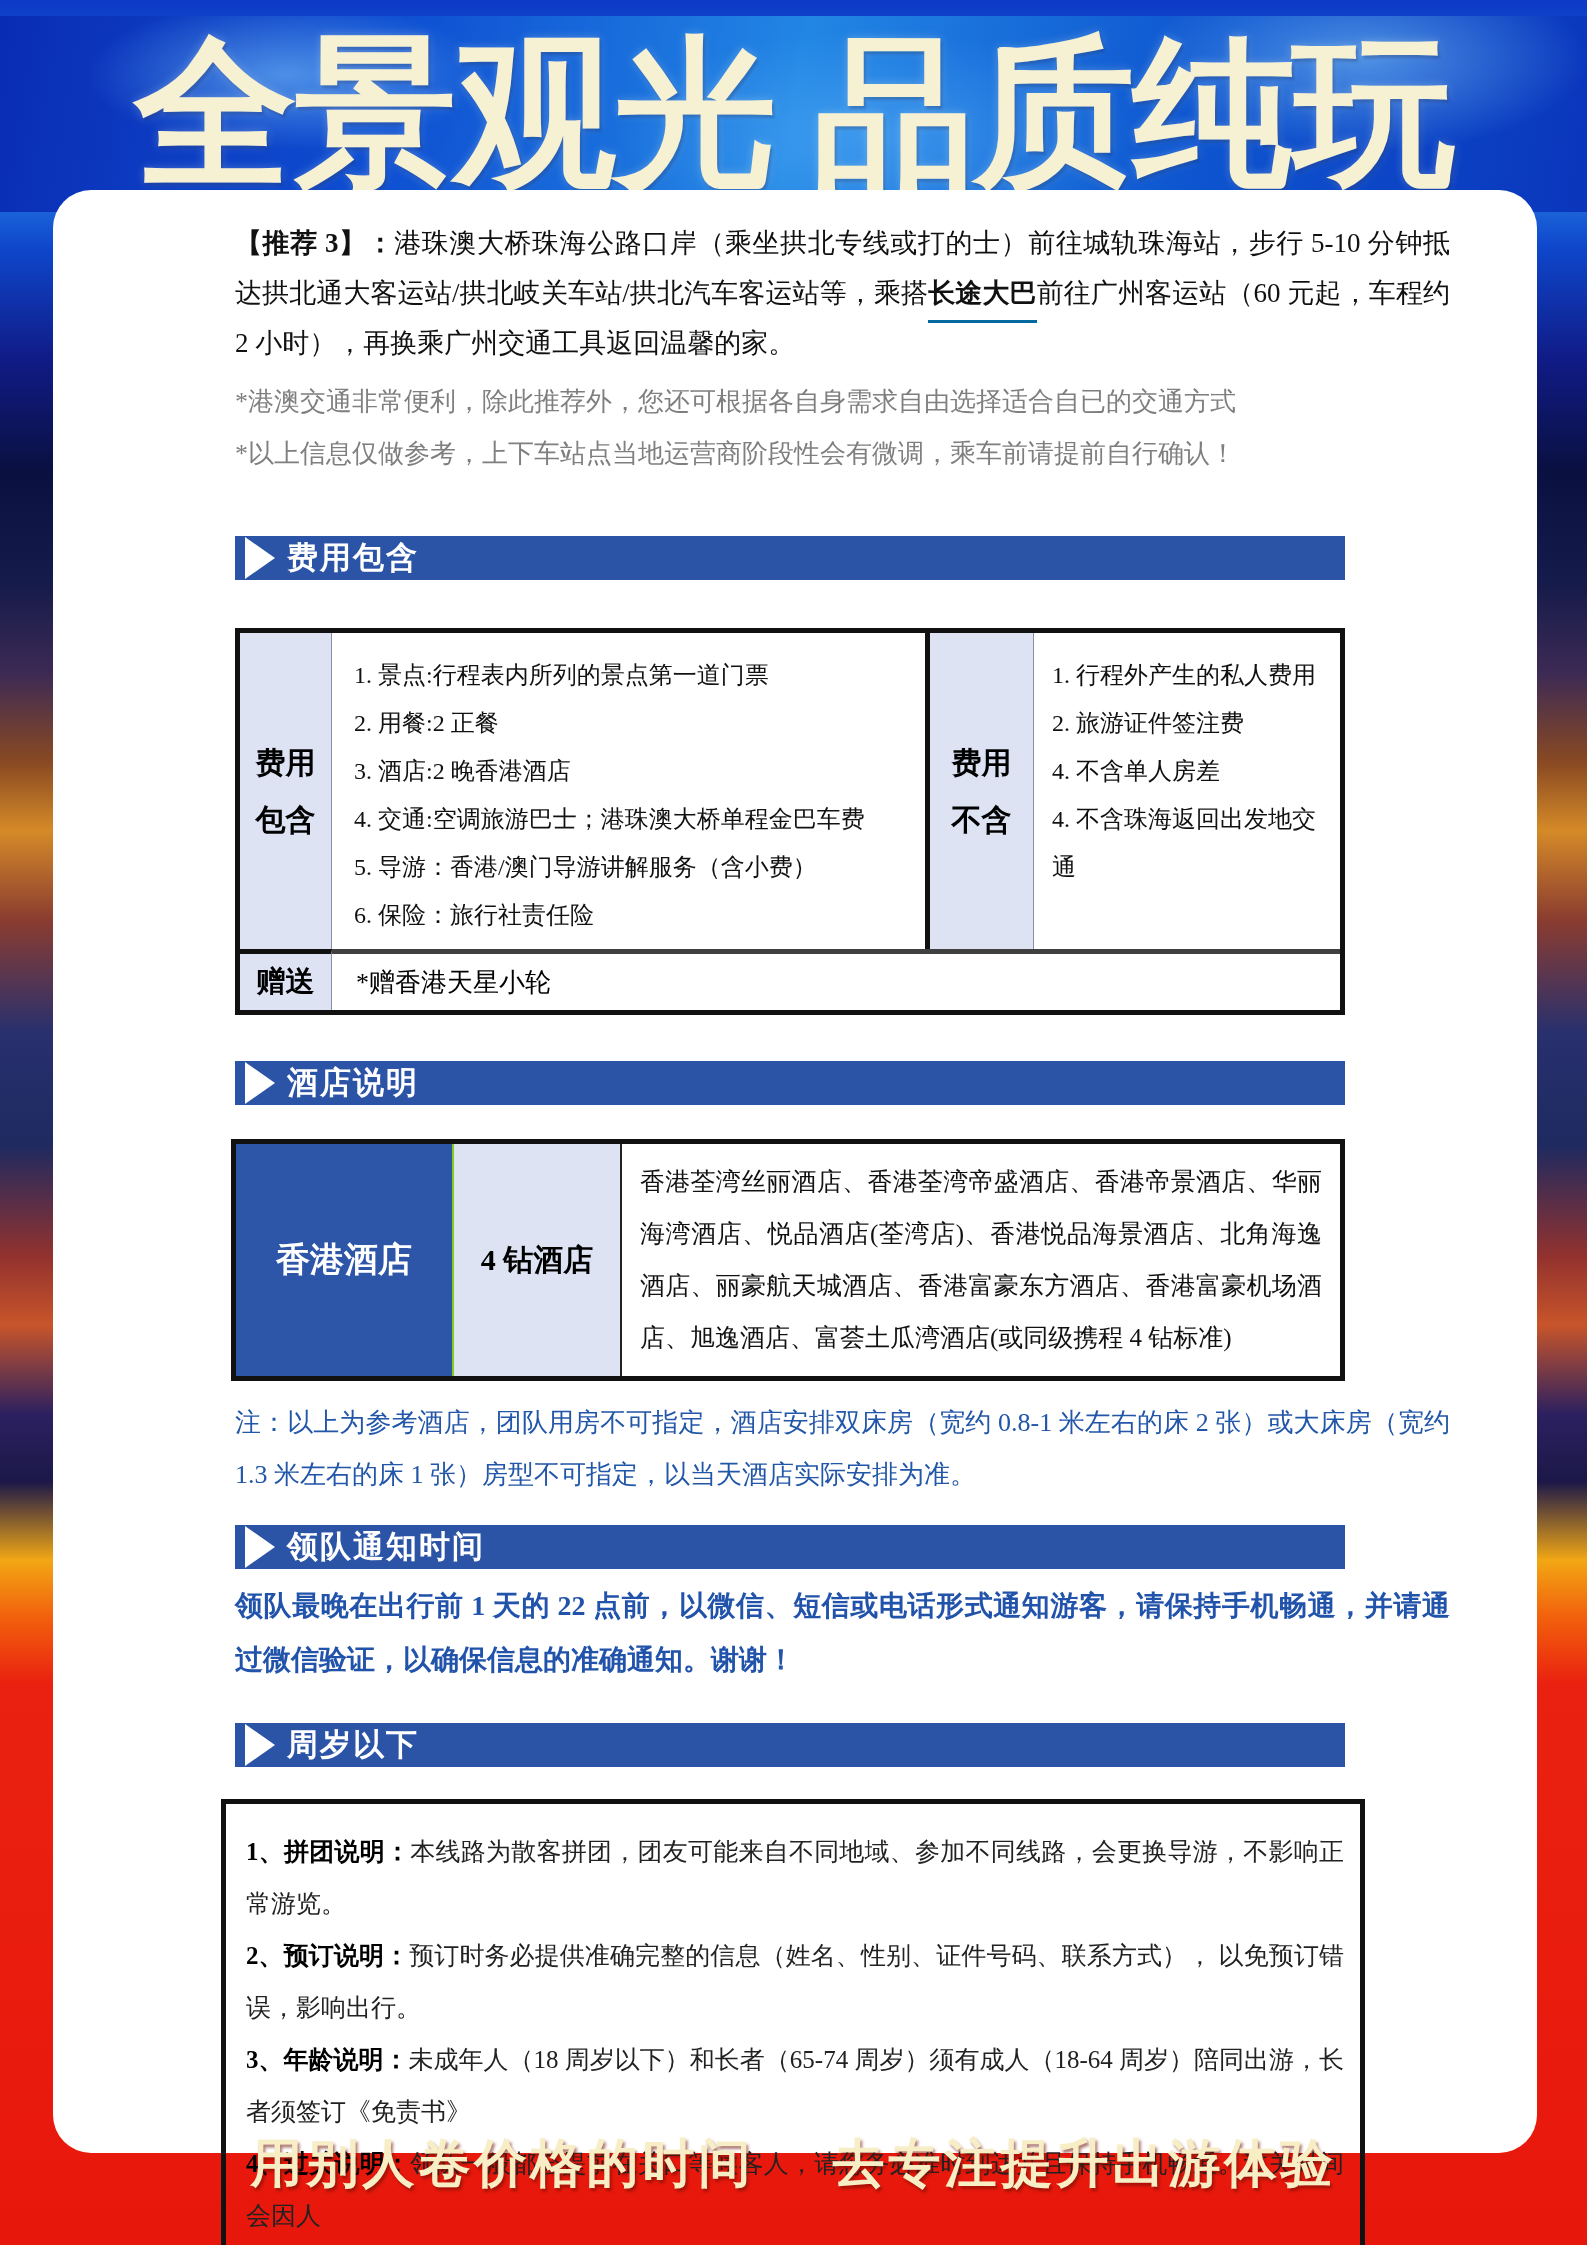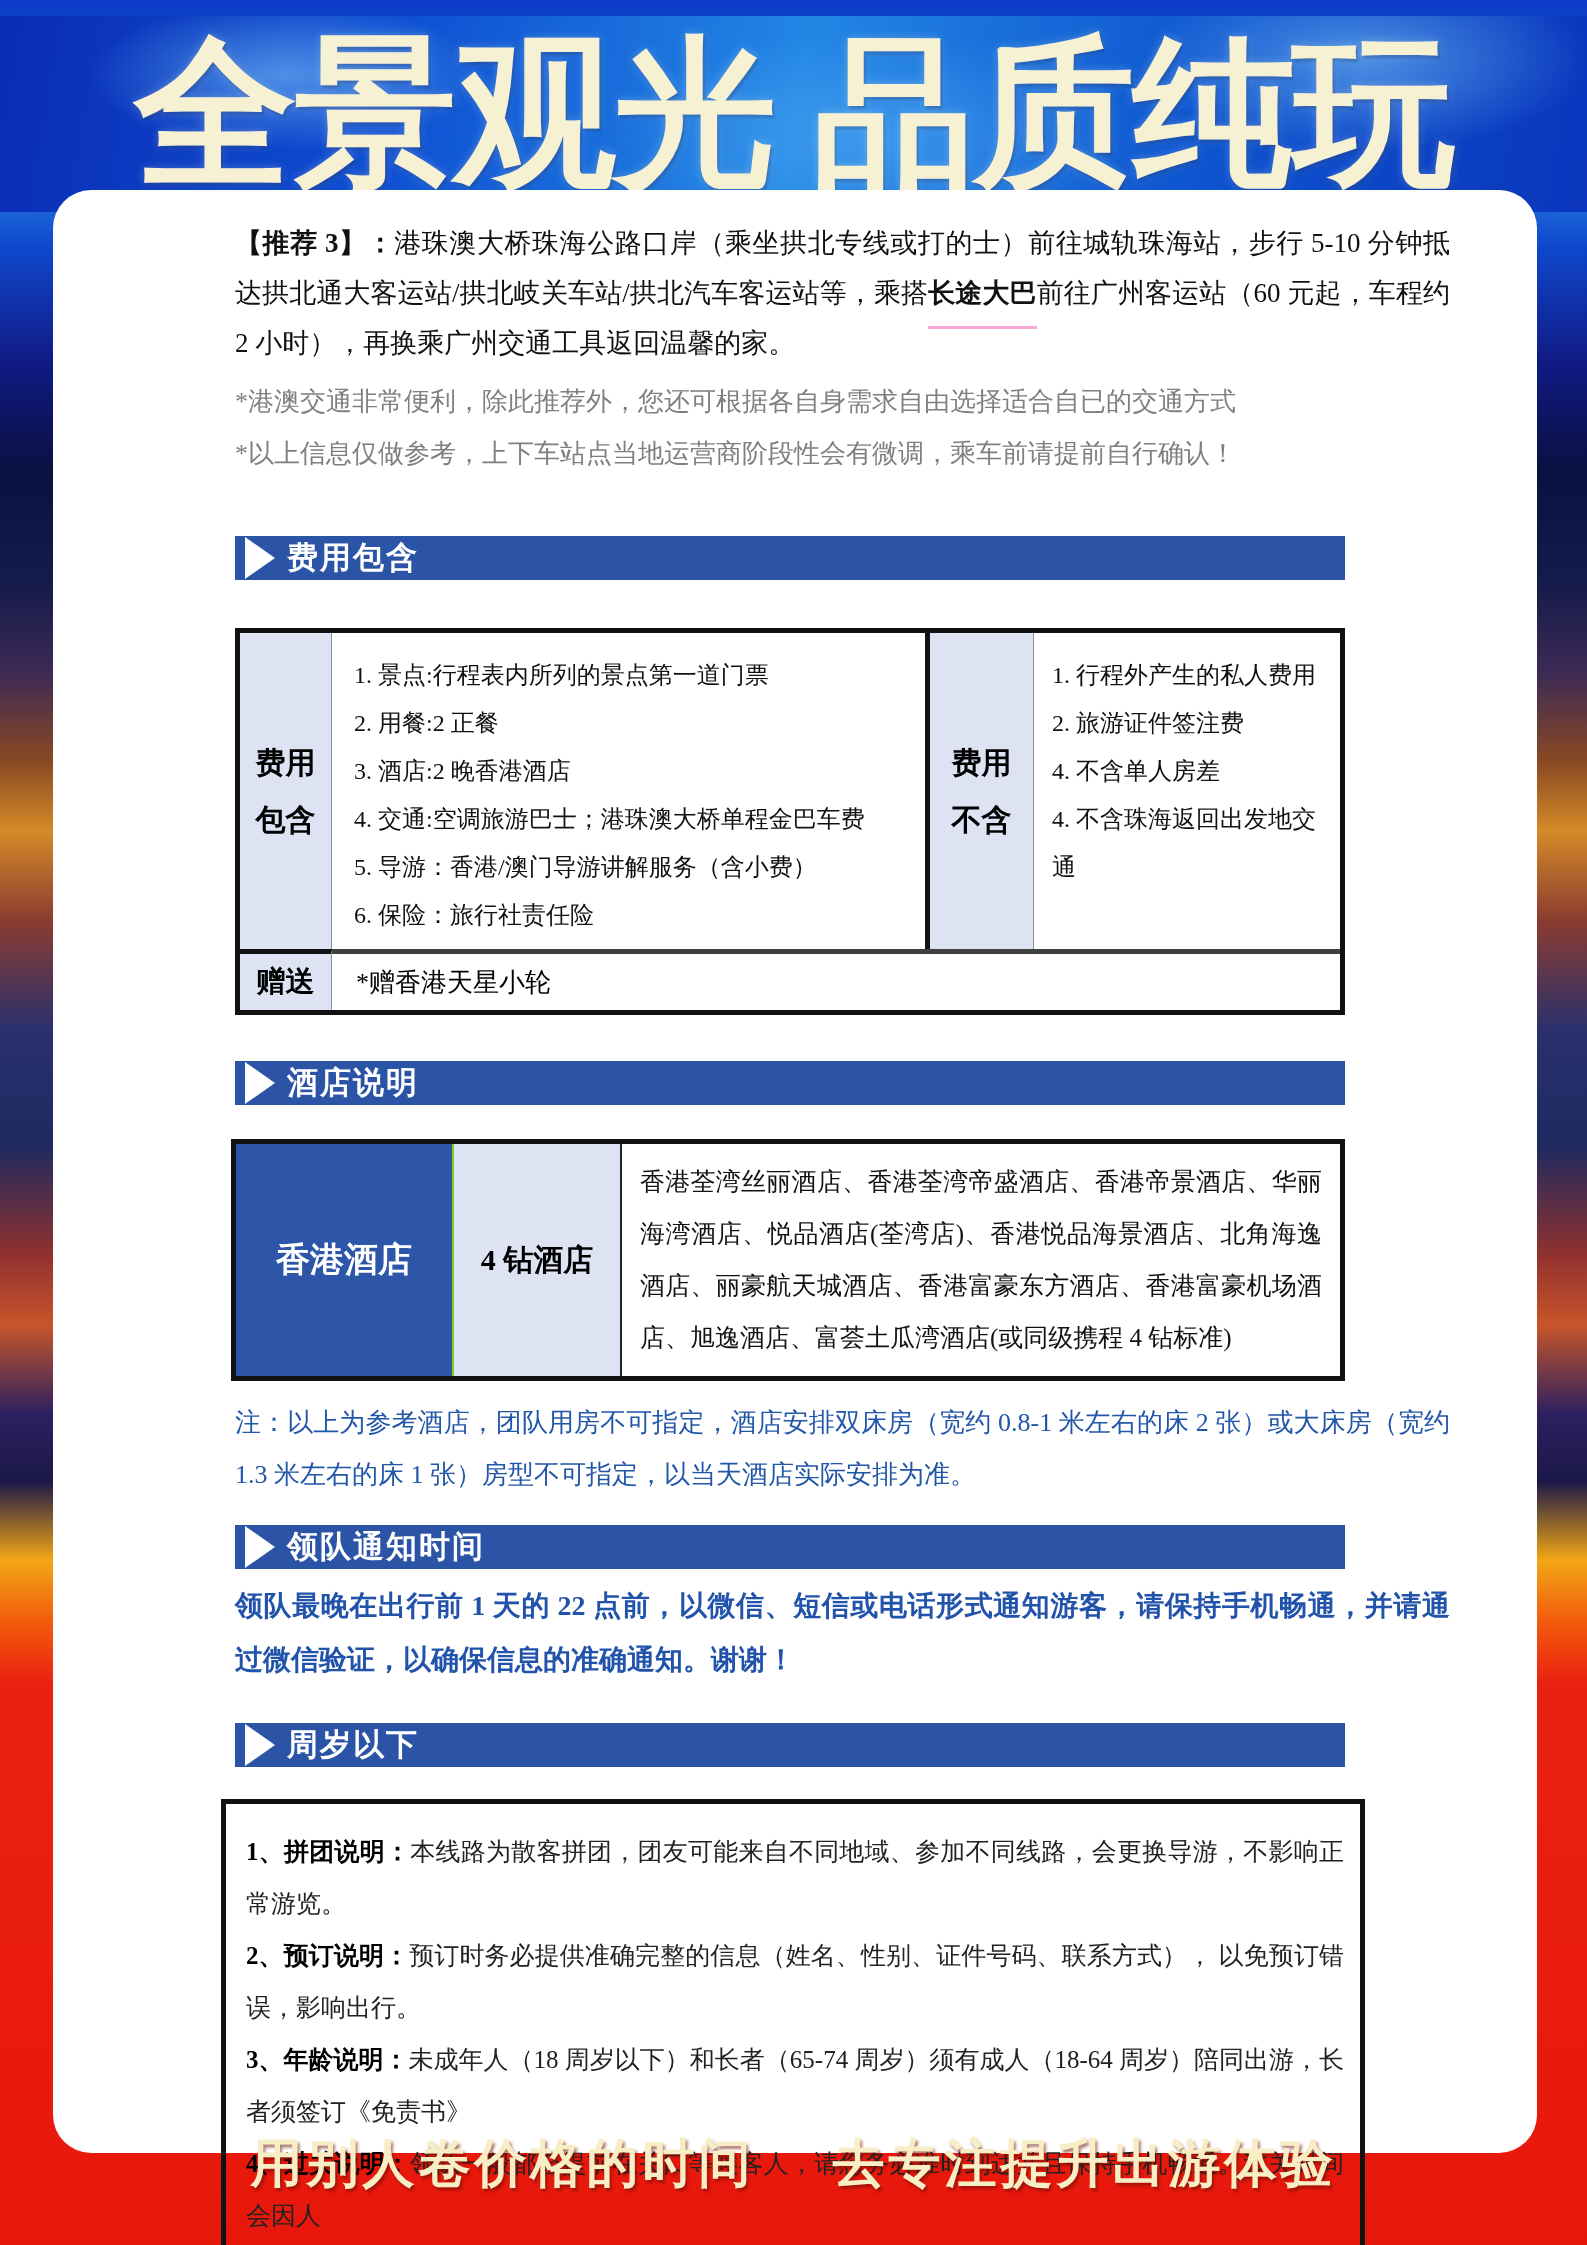--- a/index.html
+++ b/index.html
@@ -23,21 +23,21 @@
     color:#f7f1d3;letter-spacing:-2px;
     text-shadow:2px 3px 3px rgba(0,30,90,.28), 0 0 10px rgba(255,255,240,.25);}
   
   .card{position:absolute;left:53px;top:190px;width:1484px;height:1963px;
     background:#ffffff;border-radius:38px;z-index:2;box-sizing:border-box;
     padding:14px 192px 0 182px;}
   
   .intro{font-size:27px;line-height:50px;color:#111;text-align:justify;
     margin:14px -105px 0 0;}
   .intro b{font-weight:bold;}
-  .intro .hl{font-weight:bold;border-bottom:3px solid #f9a8d4;padding-bottom:18px;}
+  .intro .hl{font-weight:bold;border-bottom:3px solid #0369a1;padding-bottom:12px;}
   .notes{margin:8px -105px 0 0;font-size:26px;line-height:52px;color:#7f7f7f;}
   
   .bar{height:44px;background:#2b53a6;display:flex;align-items:center;
     padding-left:10px;box-sizing:border-box;}
   .bar.fees{margin-top:56px;}
   .bar.hotel{margin-top:46px;}
   .bar.leader{margin-top:24px;}
   .bar.booking{margin-top:36px;}
   .tri{width:0;height:0;border-left:30px solid #ffffff;
     border-top:21px solid transparent;border-bottom:21px solid transparent;

